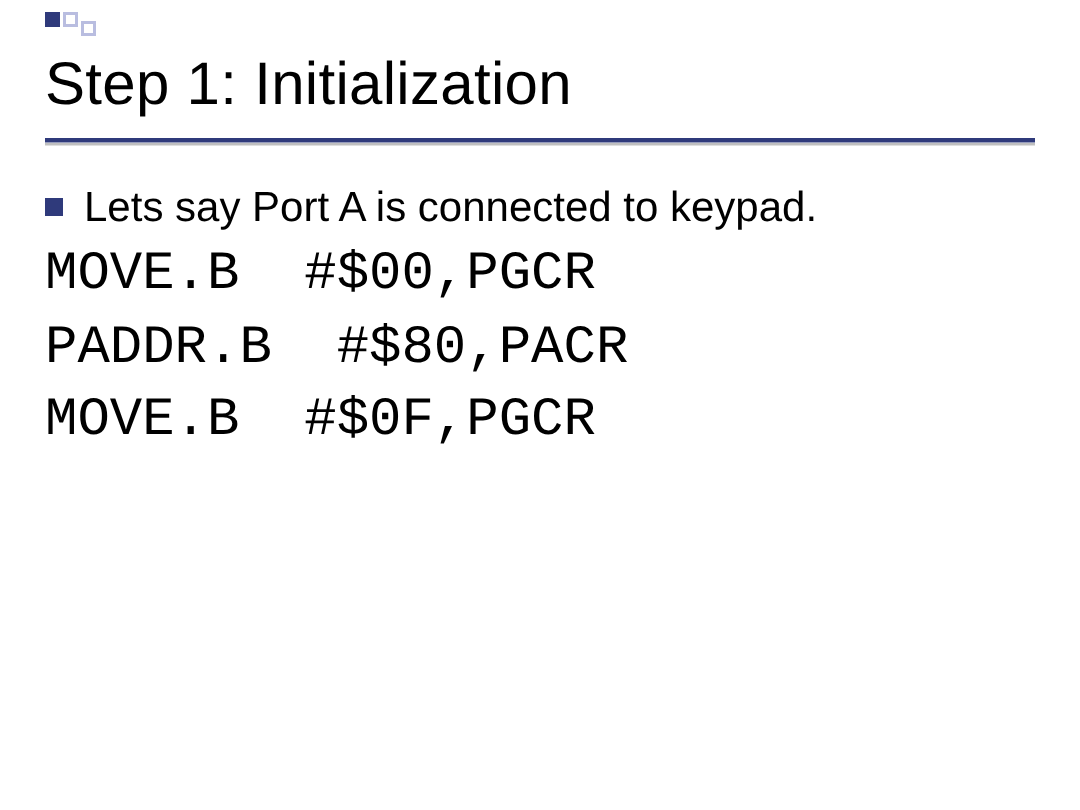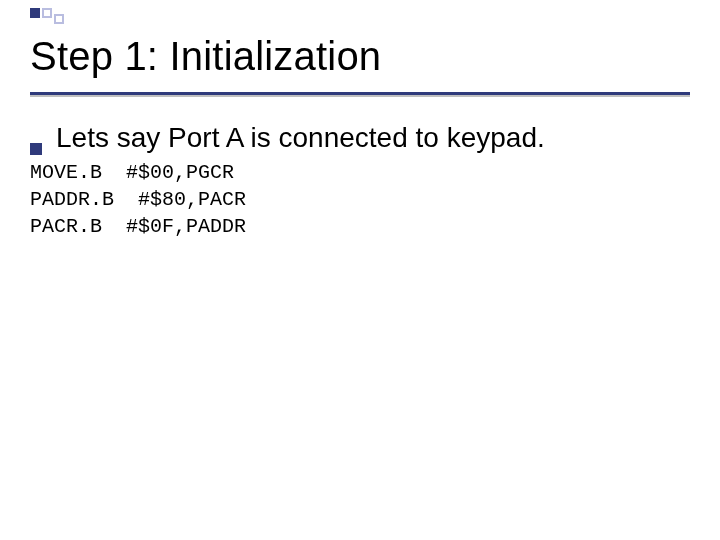--- a/index.html
+++ b/index.html
@@ -58,36 +58,36 @@
     letter-spacing: 0.2px;
   }
   .body {
     position: absolute;
     left: 30px;
     top: 120px;
     width: 660px;
   }
   .bullet-row {
     display: flex;
-    align-items: flex-end;
+    align-items: flex-start;
     font-size: 28px;
     line-height: 1.25;
     margin-bottom: 4px;
   }
   .bullet-row .bullet {
     width: 12px;
     height: 12px;
     background: #2f3a7b;
     margin-top: 12px;
     margin-right: 14px;
     flex: none;
   }
   .code-line {
     font-family: "Courier New", Courier, monospace;
-    font-size: 20px;
+    font-size: 36px;
     line-height: 1.35;
     white-space: pre;
   }
 </style>
 </head>
 <body>
 
 <div class="slide">
 
   <div class="accent">
@@ -102,17 +102,17 @@
 
   <div class="body">
 
     <div class="bullet-row">
       <div class="bullet"></div>
       <div>Lets say Port A is connected to keypad.</div>
     </div>
 
     <div class="code-line">MOVE.B  #$00,PGCR</div>
     <div class="code-line">PADDR.B  #$80,PACR</div>
-    <div class="code-line">PACR.B  #$0F,PADDR</div>
+    <div class="code-line">MOVE.B  #$0F,PGCR</div>
 
   </div>
 
 </div>
 
 </body></html>

